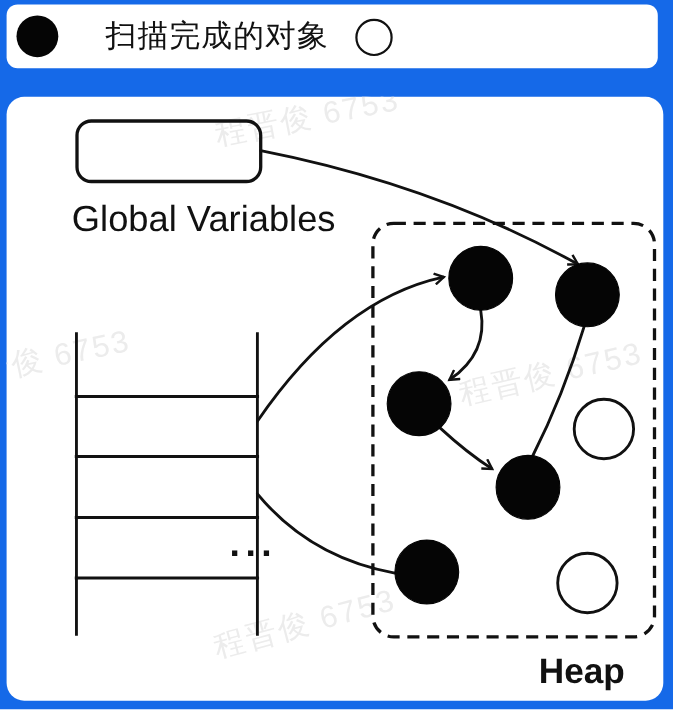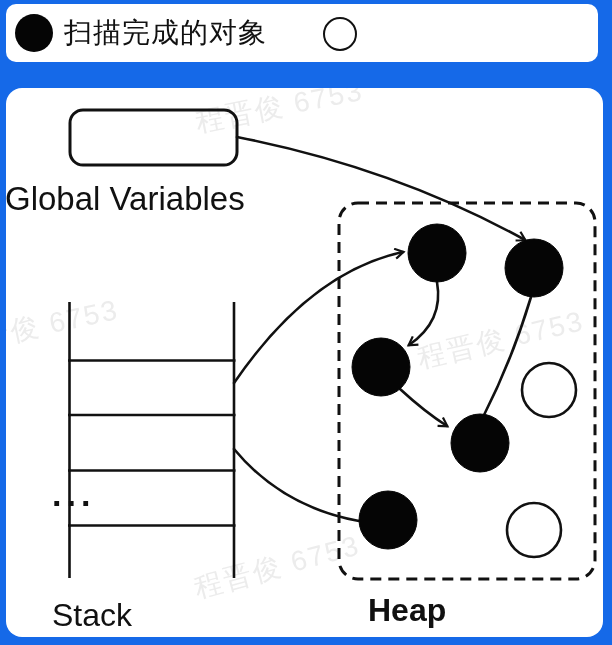--- a/index.html
+++ b/index.html
@@ -33,20 +33,21 @@
   }
   .legend-dot-unscanned{
     position:absolute;left:317px;top:13px;
     width:34px;height:34px;border-radius:50%;
     background:#ffffff;border:2.5px solid var(--ink);
   }
   .legend-label{
     position:absolute;top:0;height:58px;line-height:58px;
     font-size:28px;color:var(--ink);letter-spacing:1px;
     white-space:nowrap;
+    margin-left:32px;
   }
   .legend-label.first{left:58px;}
   .legend-label.second{left:377px;}
   
   .main-panel{
     position:absolute;left:6px;top:88px;
     width:597px;height:549px;
     background:#ffffff;border-radius:16px;
     overflow:hidden;
   }
@@ -66,21 +67,21 @@
     position:absolute;left:0;top:0;z-index:2;
     pointer-events:none;
   }
   .edge{fill:none;stroke:var(--ink);stroke-width:2.6;stroke-linecap:round;}
   .node-scanned{fill:var(--node);stroke:var(--node);stroke-width:1;}
   .node-unscanned{fill:#ffffff;stroke:var(--ink);stroke-width:2.6;}
   .outline{fill:none;stroke:var(--ink);}
   
   .diagram-label{
     position:absolute;z-index:3;
-    color:var(--ink);text-align:left;white-space:nowrap;
+    color:var(--ink);text-align:right;white-space:nowrap;
   }
   .gv-label{left:5px;top:180px;width:300px;font-size:33px;}
   .stack-label{left:52px;top:597px;width:200px;font-size:32px;}
   .heap-label{left:368px;top:592px;width:200px;font-size:32px;font-weight:bold;}
   .stack-ellipsis{left:52px;top:466px;width:200px;height:56px;line-height:56px;
     font-size:34px;font-weight:bold;letter-spacing:5px;}
 </style>
 </head>
 <body>
 
@@ -133,16 +134,15 @@
         <circle cx="381" cy="367" r="29" class="node-scanned"></circle>
         <circle cx="480" cy="443" r="29" class="node-scanned"></circle>
         <circle cx="388" cy="520" r="29" class="node-scanned"></circle>
         <circle cx="549" cy="390" r="27" class="node-unscanned"></circle>
         <circle cx="534" cy="530" r="27" class="node-unscanned"></circle>
       </g>
   </svg>
 
   <div class="diagram-label gv-label">Global Variables</div>
   <div class="diagram-label stack-ellipsis">...</div>
-  <div class="diagram-label stack-label">Stack</div>
   <div class="diagram-label heap-label">Heap</div>
 
 </div>
 
 </body></html>

